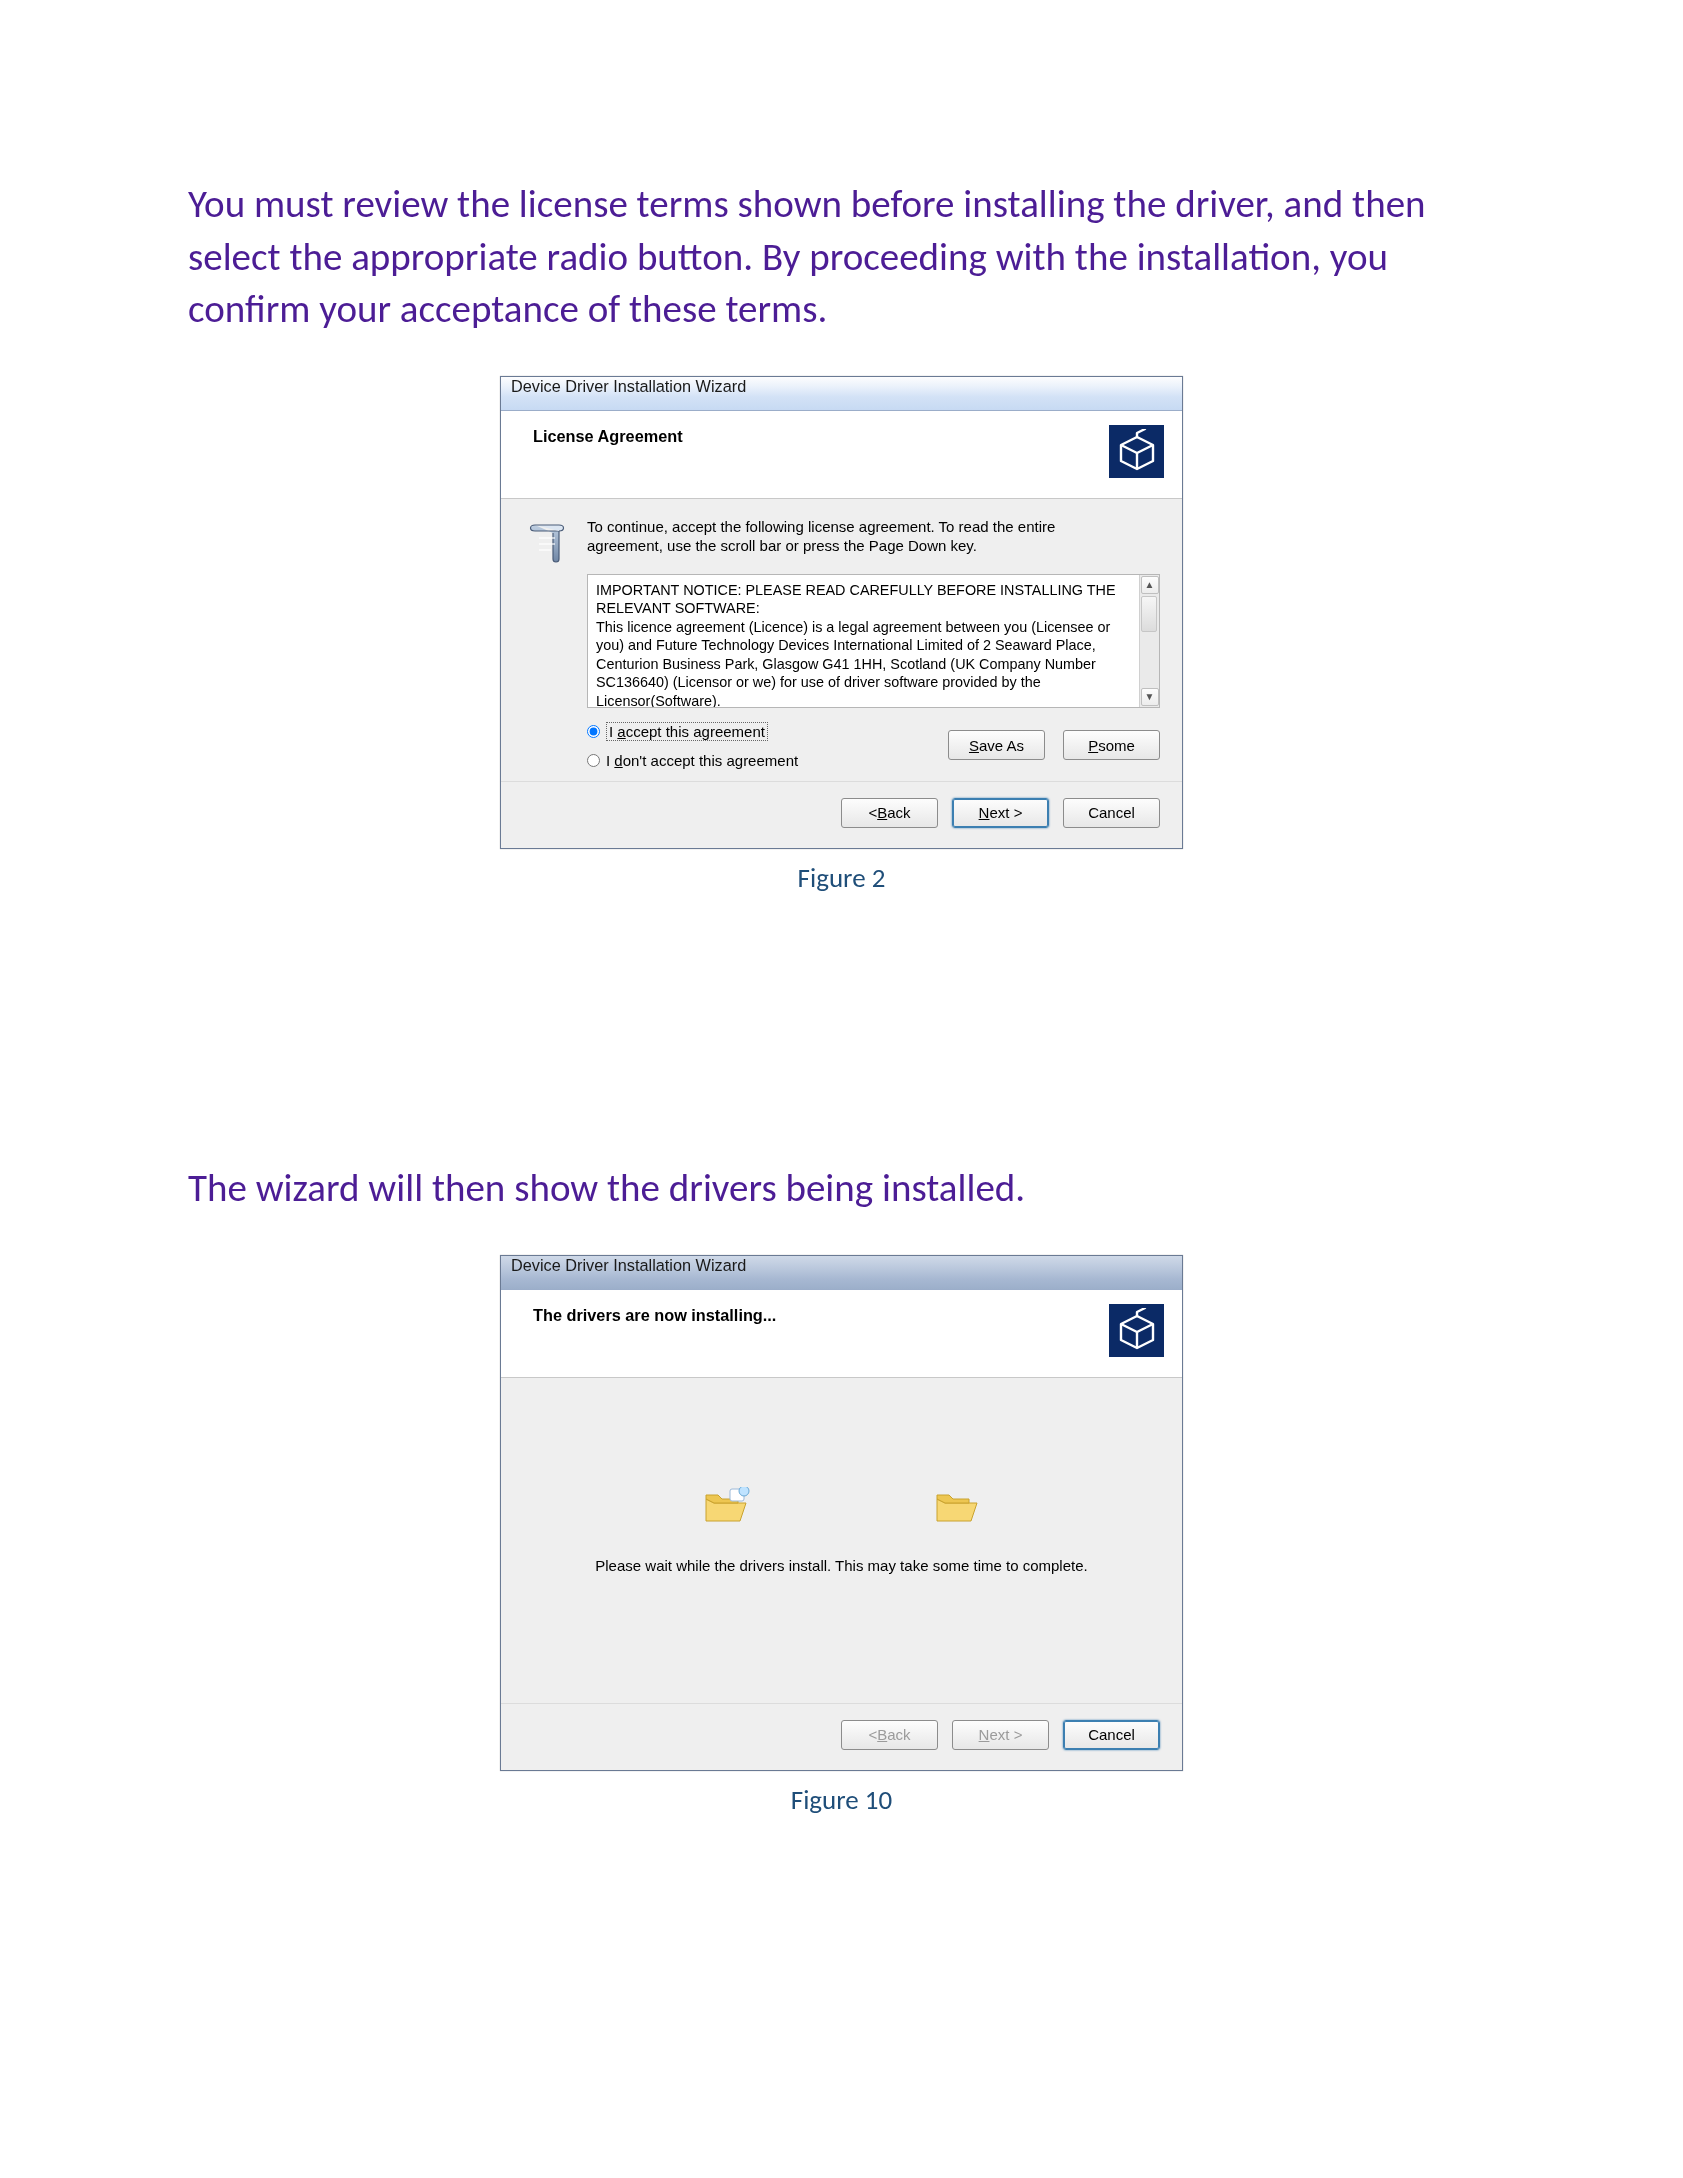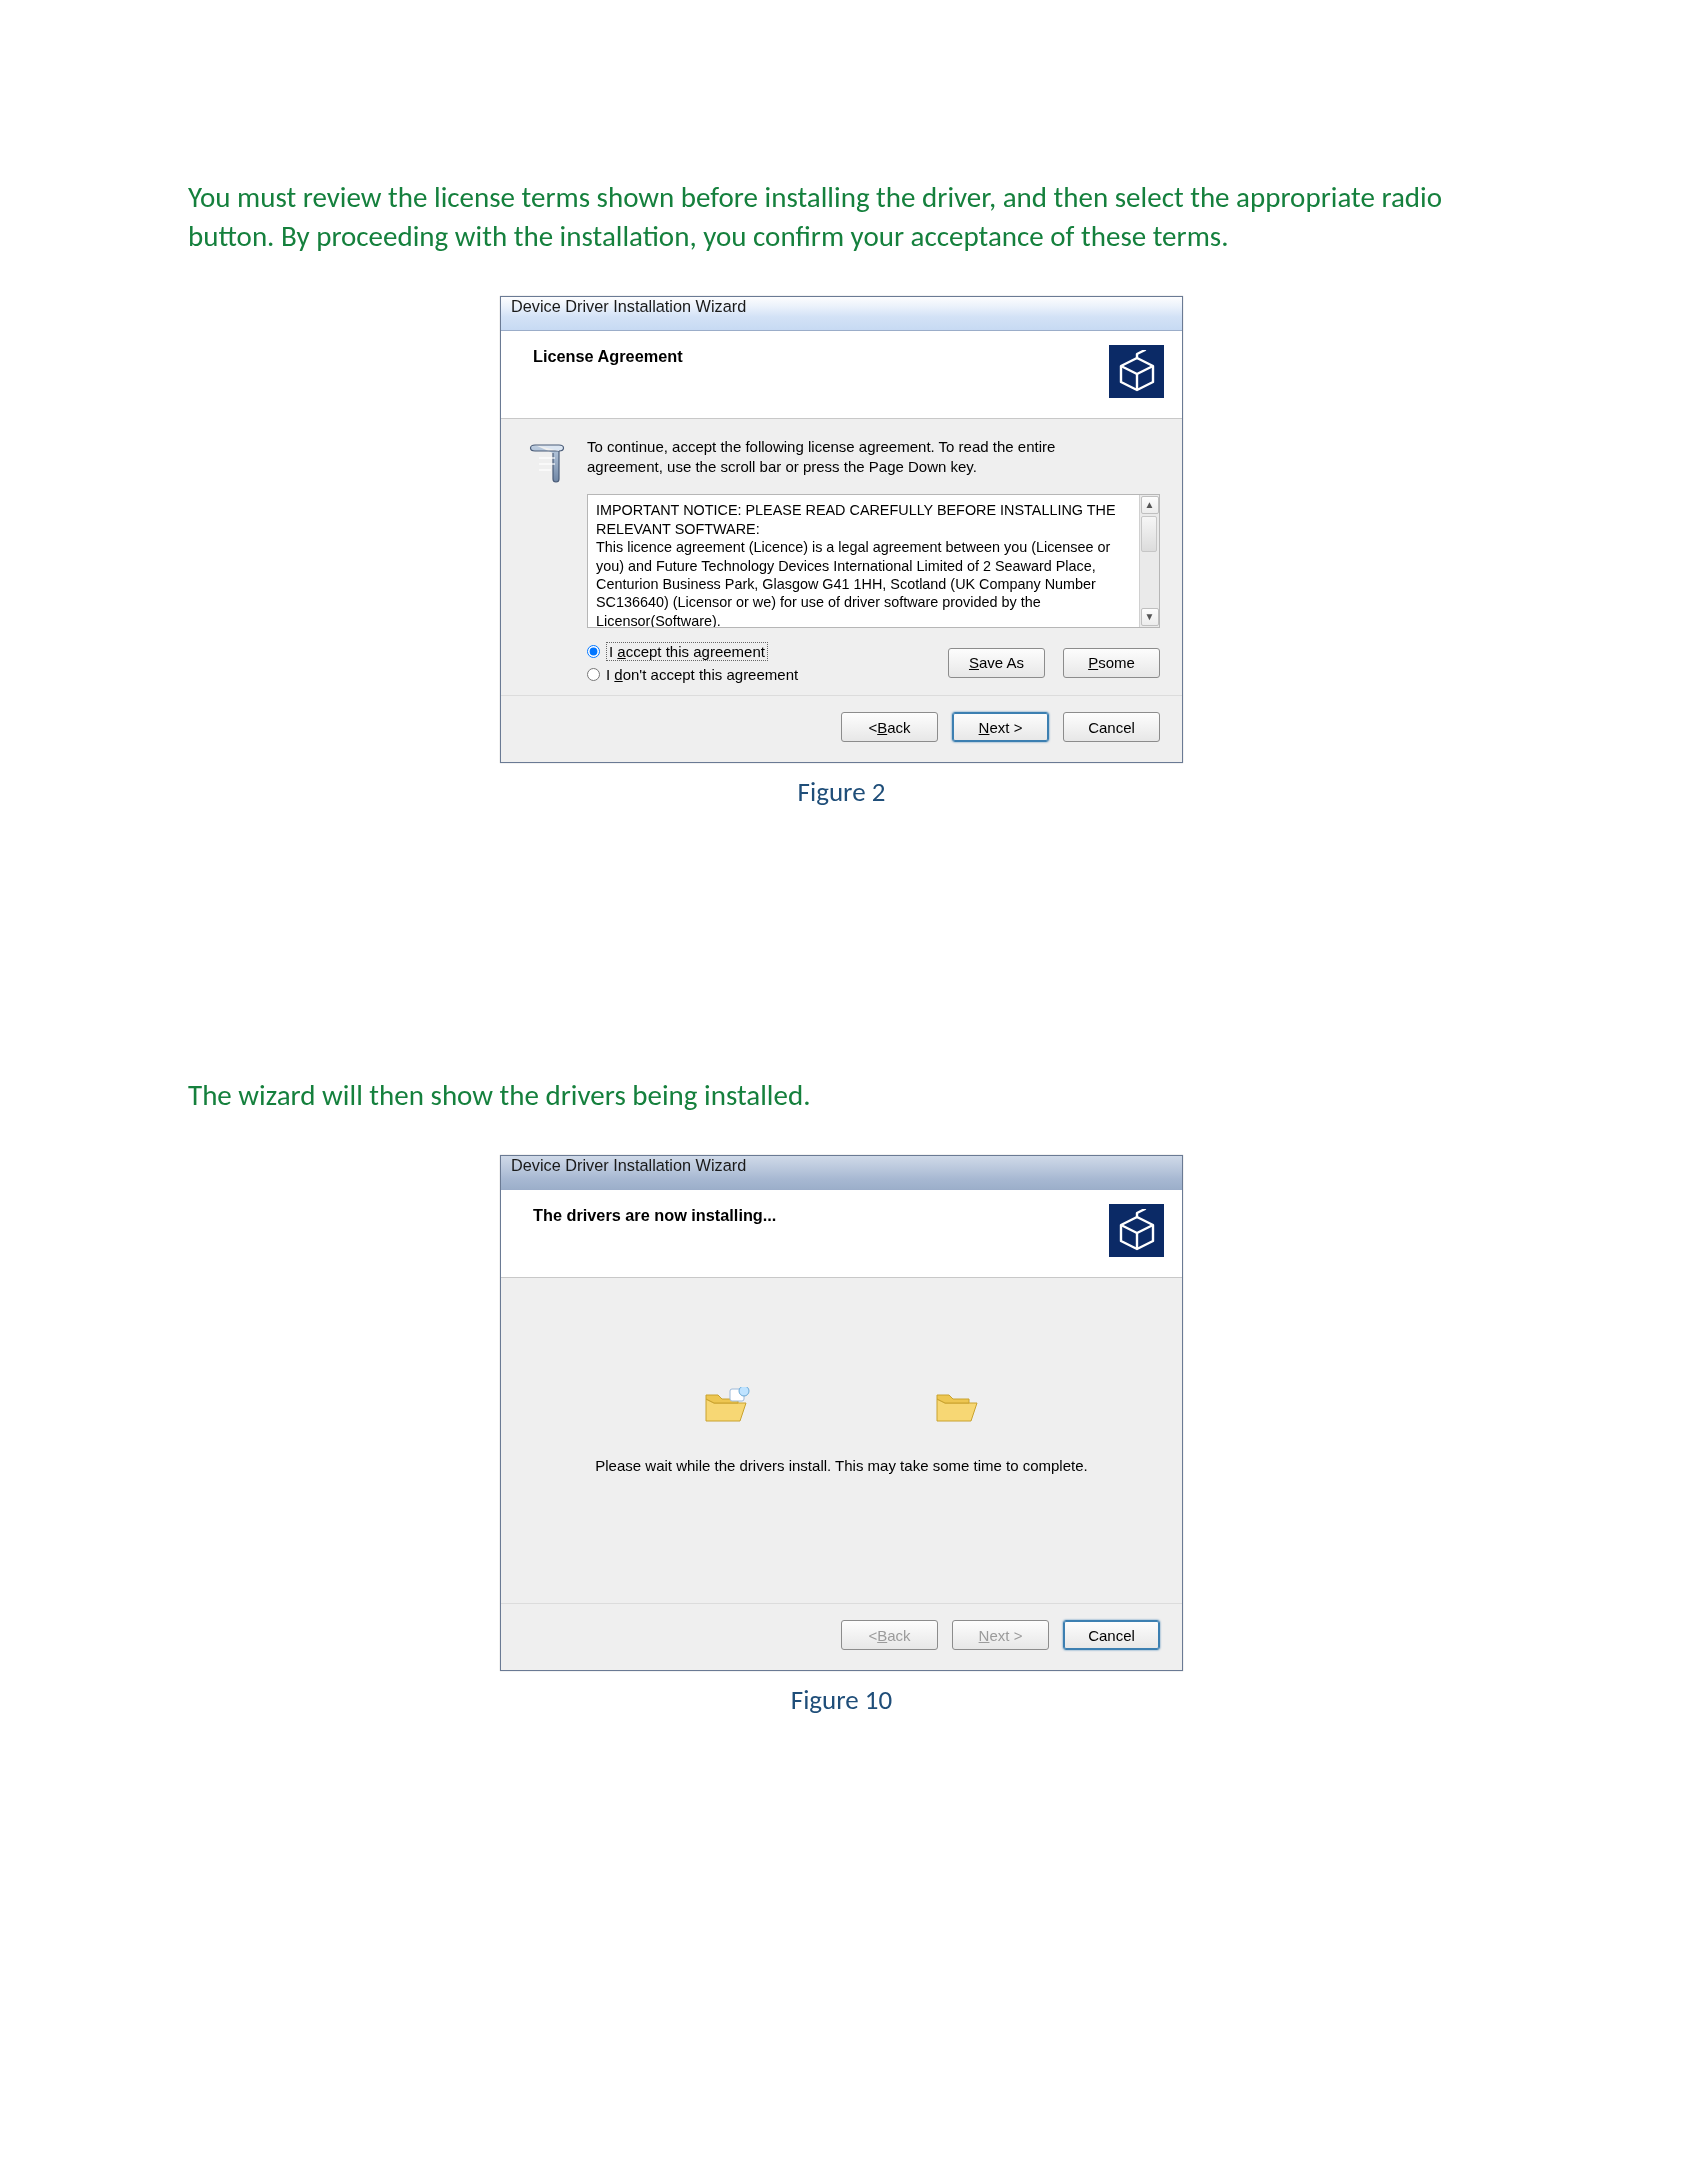--- a/index.html
+++ b/index.html
@@ -8,23 +8,23 @@
     padding: 0;
     background: #fff;
     font-family: "Segoe UI", Tahoma, Arial, sans-serif;
     width: 1683px;
   }
   .page {
     width: 1683px;
     padding: 178px 188px 119px 188px;
   }
   .doc-text {
-    color: #15803d;
+    color: #4c1d95;
     font-family: Calibri, "Segoe UI", Arial, sans-serif;
-    font-size: 29px;
+    font-size: 39px;
     line-height: 1.35;
     margin-bottom: 40px;
   }
   .figure-wrap {
     text-align: center;
     margin-bottom: 40px;
   }
   .caption {
     color: #1f4e79;
     font-family: Calibri, "Segoe UI", Arial, sans-serif;
@@ -146,21 +146,21 @@
 
   .radio-row {
     display: flex;
     align-items: center;
     justify-content: space-between;
     margin-top: 14px;
   }
   .radio-col {
     display: flex;
     flex-direction: column;
-    gap: 5px;
+    gap: 11px;
     font-size: 15px;
   }
   .radio-item {
     display: flex;
     align-items: center;
     gap: 6px;
   }
   .radio-item input { margin:0; }
   .radio-item .focus {
     border: 1px dotted #666;

